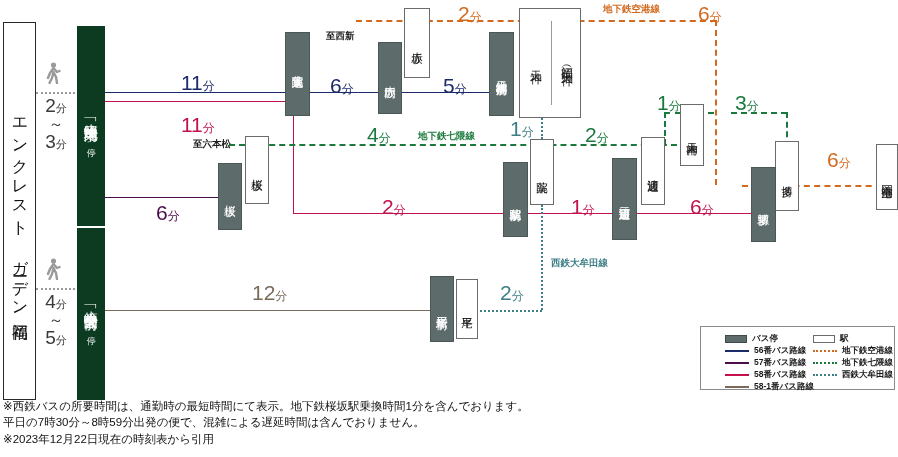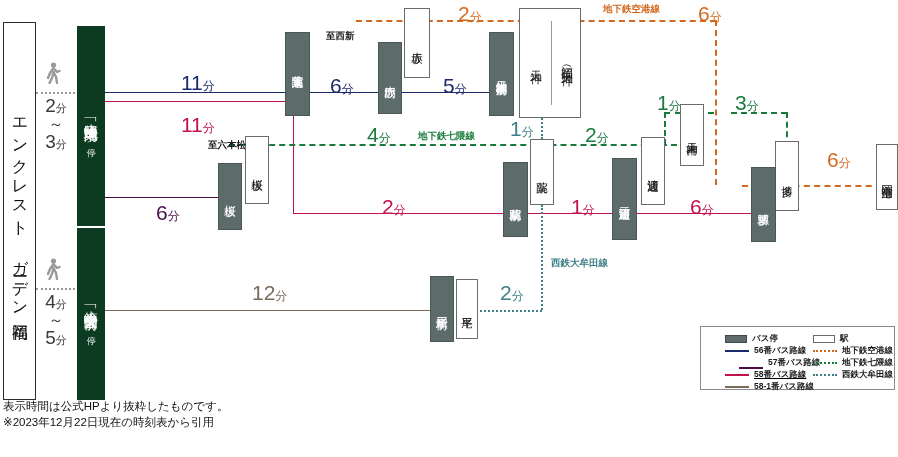--- a/index.html
+++ b/index.html
@@ -257,40 +257,40 @@
     <b>6</b><i>分</i>
   </div>
   <div class="t" style="left:252px;top:282px;color:#7a6a5a;">
     <b>12</b><i>分</i>
   </div>
   <div class="t" style="left:500px;top:282px;color:#3d7f87;">
     <b>2</b><i>分</i>
   </div>
 
   <div class="lbl" style="left:326px;top:31px;color:#1a1a1a;">至西新</div>
-  <div class="lbl" style="left:208px;top:140px;color:#1a1a1a;">至六本松</div>
+  <div class="lbl" style="left:193px;top:140px;color:#1a1a1a;font-family:Liberation Mono, monospace;">至六本松</div>
   <div class="lbl" style="left:603px;top:4px;color:#d2691e;">地下鉄空港線</div>
   <div class="lbl" style="left:418px;top:131px;color:#1a7a3c;">地下鉄七隈線</div>
   <div class="lbl" style="left:551px;top:258px;color:#3d7f87;">西鉄大牟田線</div>
 
   <div id="legend" style="left:700px;top:326px;width:195px;height:64px;">
 
     <div class="lgrow" style="left:24px;top:6px;">
       <span class="lgswatch-box" style="background:#5d6b6b;border:1px solid #3f4a4a;"></span>
       <span class="lgtext">バス停</span>
     </div>
     <div class="lgrow" style="left:24px;top:18px;">
       <span class="lgswatch-line" style="border-top:2px solid #1b2a6b;"></span>
       <span class="lgtext">56番バス路線</span>
     </div>
-    <div class="lgrow" style="left:38px;top:30px;align-items:flex-end;">
+    <div class="lgrow" style="left:24px;top:30px;">
       <span class="lgswatch-line" style="border-top:2px solid #4a0d4a;"></span>
       <span class="lgtext">57番バス路線</span>
     </div>
-    <div class="lgrow" style="left:24px;top:42px;text-decoration:underline;">
+    <div class="lgrow" style="left:24px;top:42px;">
       <span class="lgswatch-line" style="border-top:2px solid #c4104c;"></span>
       <span class="lgtext">58番バス路線</span>
     </div>
     <div class="lgrow" style="left:24px;top:54px;">
       <span class="lgswatch-line" style="border-top:2px solid #7a6a5a;"></span>
       <span class="lgtext">58-1番バス路線</span>
     </div>
 
     <div class="lgrow" style="left:112px;top:6px;">
       <span class="lgswatch-box" style="background:#fff;border:1px solid #6b6b6b;"></span>
@@ -304,17 +304,18 @@
       <span class="lgswatch-line" style="border-top:2px dotted #1a7a3c;"></span>
       <span class="lgtext">地下鉄七隈線</span>
     </div>
     <div class="lgrow" style="left:112px;top:42px;">
       <span class="lgswatch-line" style="border-top:2px dotted #3d7f87;"></span>
       <span class="lgtext">西鉄大牟田線</span>
     </div>
   </div>
 
   <div id="foot">
-    <div>表示時間は公式HPより抜粋したものです。</div>
+    <div>※西鉄バスの所要時間は、通勤時の最短時間にて表示。地下鉄桜坂駅乗換時間1分を含んでおります。</div>
+    <div>平日の7時30分～8時59分出発の便で、混雑による遅延時間は含んでおりません。</div>
     <div>※2023年12月22日現在の時刻表から引用</div>
   </div>
 
 </div>
 
 </body></html>

